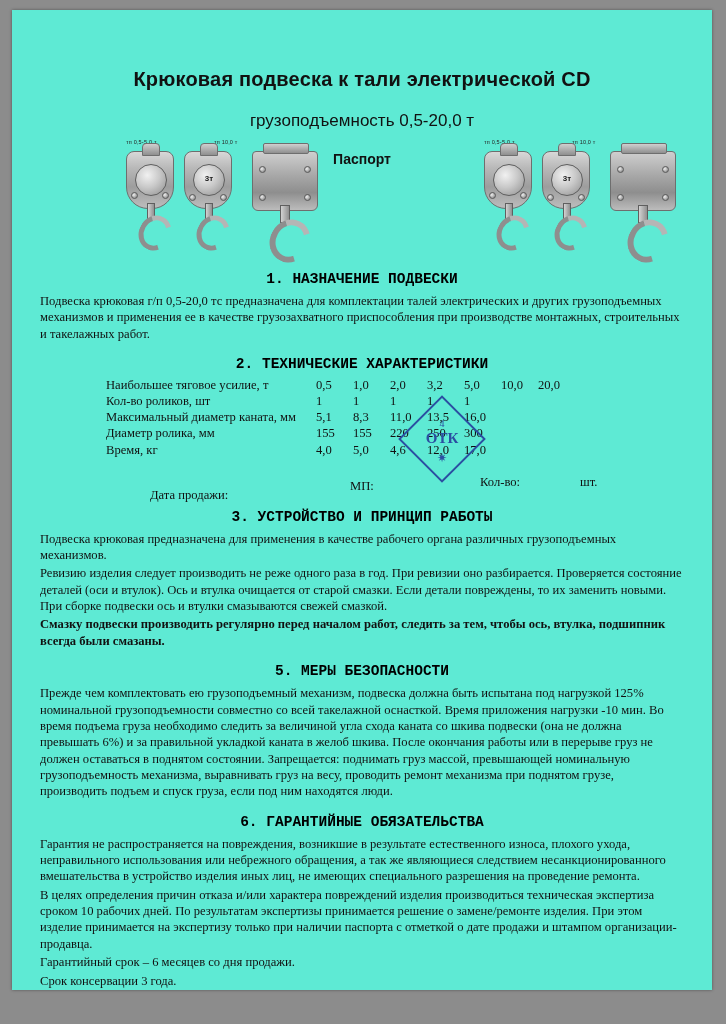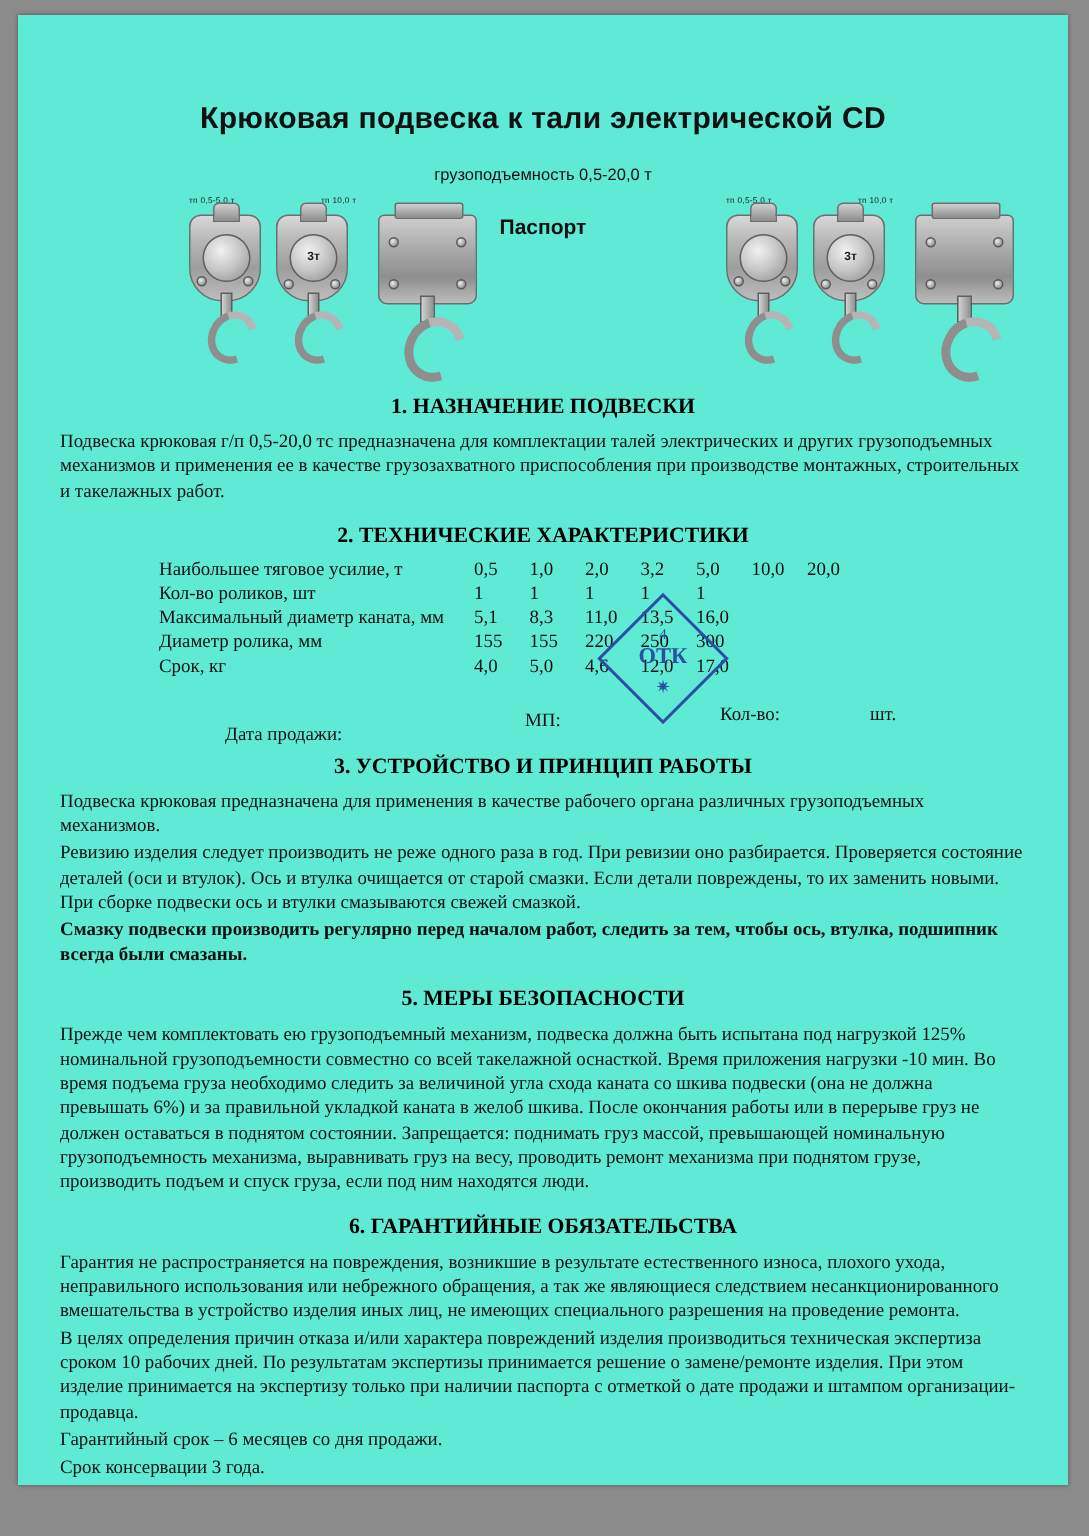--- a/index.html
+++ b/index.html
@@ -35,21 +35,21 @@
     font-family: "Liberation Sans", sans-serif;
     font-weight: bold;
     font-size: 20px;
     color: #111;
     margin-top: 30px;
     letter-spacing: 0.2px;
   }
   .subtitle {
     text-align: center;
     font-family: "Liberation Sans", sans-serif;
-    font-size: 11px;
+    font-size: 17px;
     color: #111;
     margin-top: 20px;
   }
   .passport {
     text-align: center;
     font-family: "Liberation Sans", sans-serif;
     font-weight: bold;
     font-size: 14px;
     color: #111;
     margin-top: 20px;
@@ -179,21 +179,21 @@
     border-radius: 50%;
     border-right-color: transparent;
     transform: rotate(28deg);
   }
   .hook.big { width: 34px; margin-left: -17px; height: 50px; }
   .hook.big .shank { left: 13px; width: 8px; height: 16px;}
   .hook.big .curve { left: 3px; top: 14px; width: 28px; height: 32px; border-width: 6px;}
   
   h2.sec {
     text-align: center;
-    font-family: Liberation Serif, serif;
+    font-family: Liberation Mono, monospace;
     font-weight: bold;
     font-size: 14.5px;
     color: #000;
     margin: 14px 0 6px 0;
   }
   p.txt {
     font-family: "Liberation Serif", serif;
     font-size: 12.6px;
     line-height: 1.30;
     color: #111;
@@ -422,21 +422,21 @@
             <td class="lbl">Диаметр ролика, мм</td>
             <td class="v">155</td>
             <td class="v">155</td>
             <td class="v">220</td>
             <td class="v">250</td>
             <td class="v">300</td>
             <td class="v"></td>
             <td class="v"></td>
           </tr>
           <tr>
-            <td class="lbl">Срок, кг</td>
+            <td class="lbl">Время, кг</td>
             <td class="v">4,0</td>
             <td class="v">5,0</td>
             <td class="v">4,6</td>
             <td class="v">12,0</td>
             <td class="v">17,0</td>
             <td class="v"></td>
             <td class="v"></td>
           </tr>
         </tbody>
       </table>

